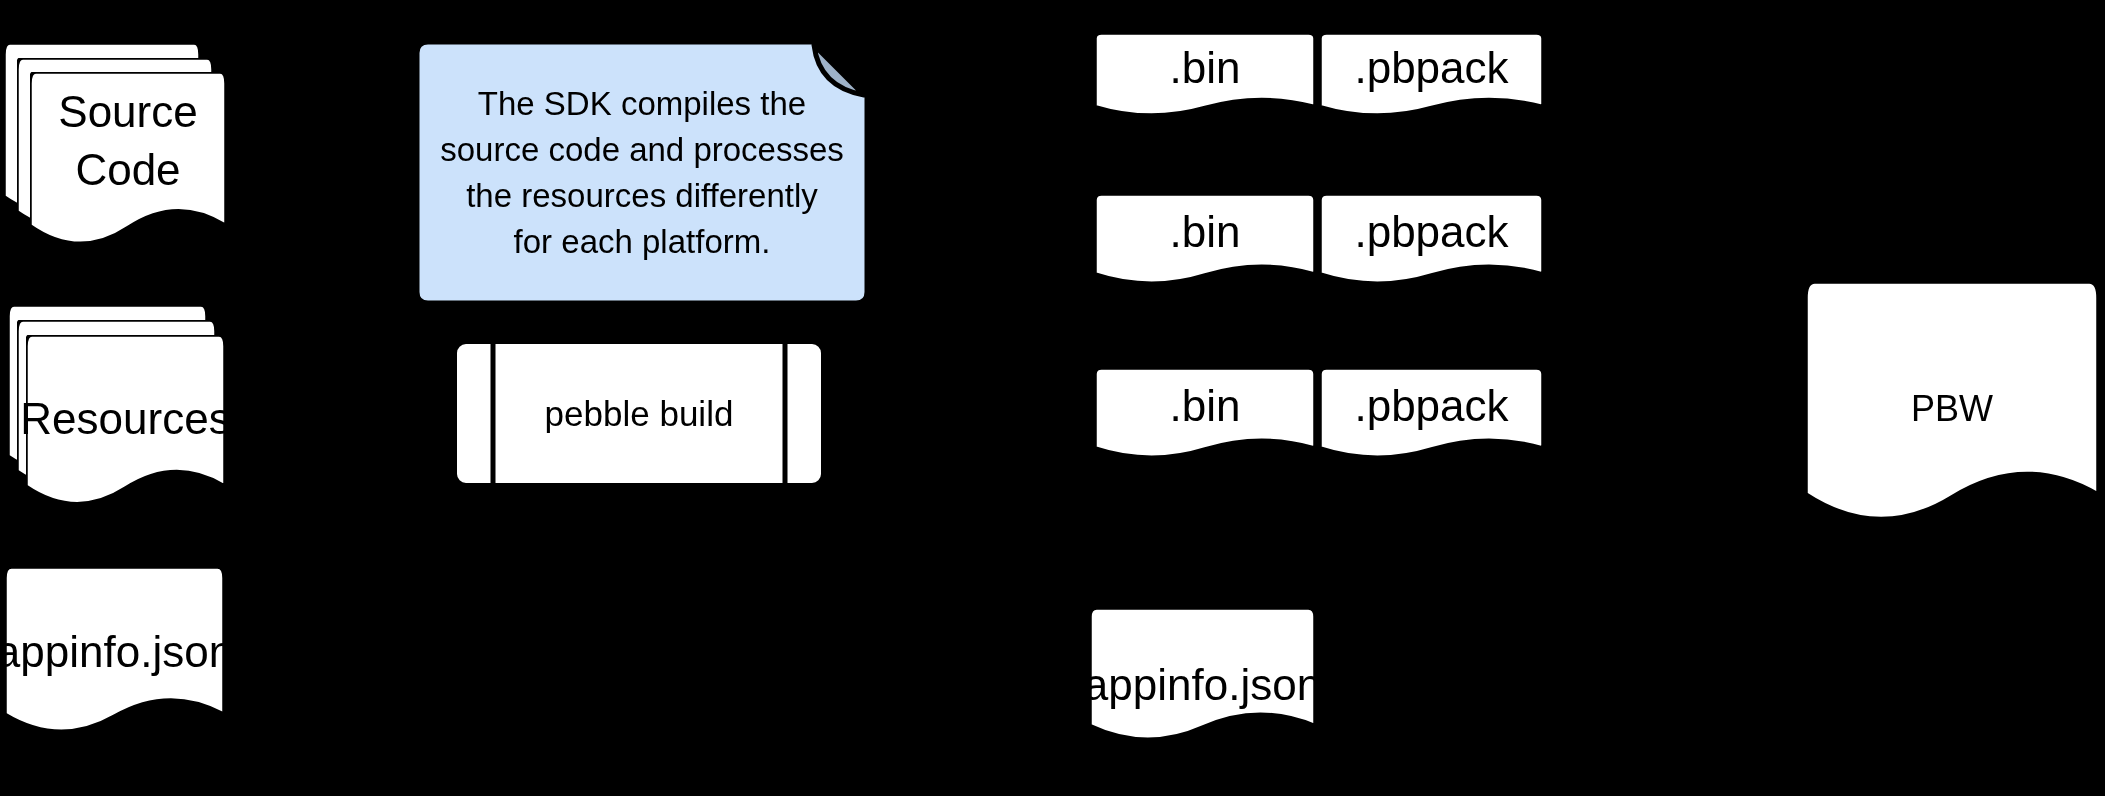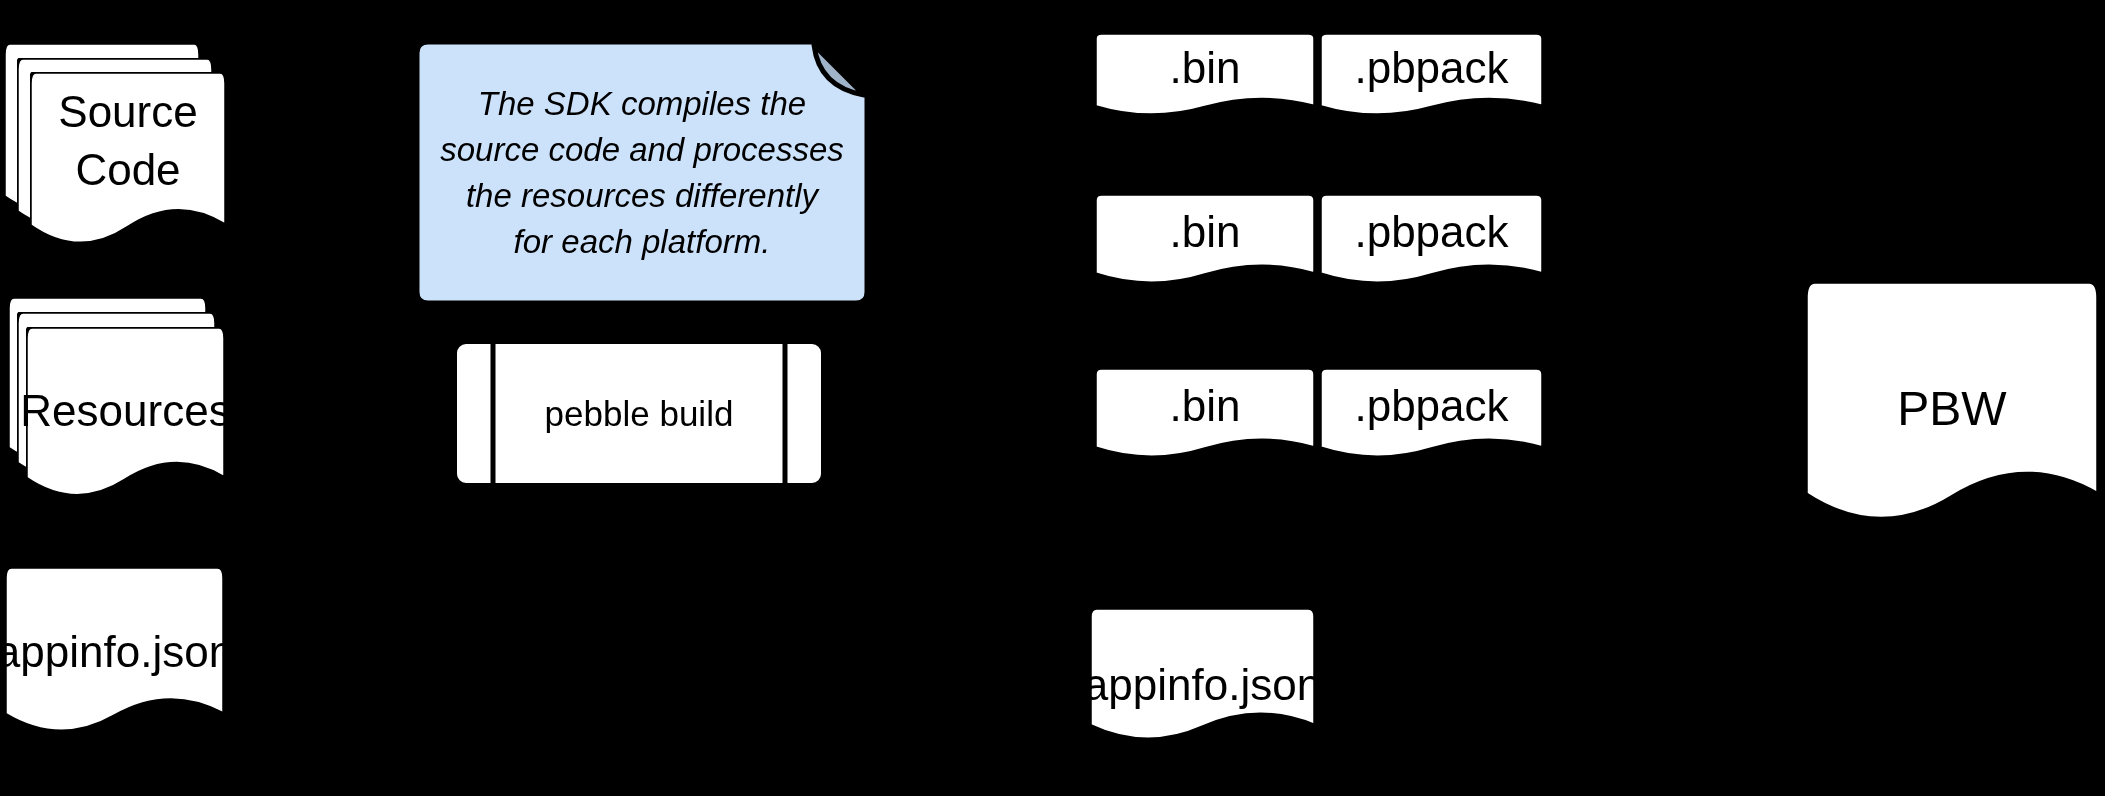--- a/index.html
+++ b/index.html
@@ -13,21 +13,20 @@
     position:absolute;left:0;top:0;width:100%;height:100%;
     display:flex;align-items:center;justify-content:center;
     font-size:44px;line-height:1.3;text-align:center;color:#000;
     pointer-events:none;white-space:nowrap;
   }
   .note-text{
     position:absolute;left:14px;top:0;right:14px;bottom:0;
     display:flex;align-items:center;justify-content:center;
     font-size:33px;line-height:46px;text-align:center;color:#000;
     white-space:pre-line;
-    font-style:italic;
   }
   .process-label{
     position:absolute;left:38px;top:0;right:38px;bottom:0;
     display:flex;align-items:center;justify-content:center;
     font-size:35px;color:#000;
   }
 </style>
 </head>
 <body>
 
@@ -39,21 +38,21 @@
     </svg>
     <svg class="doc-svg" style="left:13px;top:15px;width:196px;height:192px;" viewBox="0 0 200 100" preserveAspectRatio="none">
       <path d="M0,6 Q0,0 6,0 L194,0 Q200,0 200,6 L200,80 Q150,64 100,81 Q50,98 0,80 Z" fill="#ffffff" stroke="#000000" stroke-width="3.5" vector-effect="non-scaling-stroke"></path>
     </svg>
     <svg class="doc-svg" style="left:26px;top:29px;width:196px;height:192px;" viewBox="0 0 200 100" preserveAspectRatio="none">
       <path d="M0,6 Q0,0 6,0 L194,0 Q200,0 200,6 L200,80 Q150,64 100,81 Q50,98 0,80 Z" fill="#ffffff" stroke="#000000" stroke-width="3.5" vector-effect="non-scaling-stroke"></path>
     </svg>
     <div class="doc-label" style="left:26px;top:29px;width:196px;height:192px;padding-bottom:55px;box-sizing:border-box;white-space:pre-line;">Source Code</div>
   </div>
 
-  <div class="abs" style="left:8px;top:297px;width:221px;height:222px;">
+  <div class="abs" style="left:8px;top:305px;width:221px;height:222px;">
     <svg class="doc-svg" style="left:0;top:0;width:199px;height:189px;" viewBox="0 0 200 100" preserveAspectRatio="none">
       <path d="M0,6 Q0,0 6,0 L194,0 Q200,0 200,6 L200,80 Q150,64 100,81 Q50,98 0,80 Z" fill="#ffffff" stroke="#000000" stroke-width="3.5" vector-effect="non-scaling-stroke"></path>
     </svg>
     <svg class="doc-svg" style="left:9px;top:15px;width:199px;height:189px;" viewBox="0 0 200 100" preserveAspectRatio="none">
       <path d="M0,6 Q0,0 6,0 L194,0 Q200,0 200,6 L200,80 Q150,64 100,81 Q50,98 0,80 Z" fill="#ffffff" stroke="#000000" stroke-width="3.5" vector-effect="non-scaling-stroke"></path>
     </svg>
     <svg class="doc-svg" style="left:18px;top:30px;width:199px;height:189px;" viewBox="0 0 200 100" preserveAspectRatio="none">
       <path d="M0,6 Q0,0 6,0 L194,0 Q200,0 200,6 L200,80 Q150,64 100,81 Q50,98 0,80 Z" fill="#ffffff" stroke="#000000" stroke-width="3.5" vector-effect="non-scaling-stroke"></path>
     </svg>
     <div class="doc-label" style="left:18px;top:30px;width:199px;height:189px;padding-bottom:22px;box-sizing:border-box;">Resources</div>
@@ -129,16 +128,16 @@
     <svg class="doc-svg" viewBox="0 0 200 100" preserveAspectRatio="none">
       <path d="M0,6 Q0,0 6,0 L194,0 Q200,0 200,6 L200,80 Q150,64 100,81 Q50,98 0,80 Z" fill="#ffffff" stroke="#000000" stroke-width="3.5" vector-effect="non-scaling-stroke"></path>
     </svg>
     <div class="doc-label" style="padding-top:6px;box-sizing:border-box;">appinfo.json</div>
   </div>
 
   <div class="abs" style="left:1806px;top:282px;width:292px;height:265px;">
     <svg class="doc-svg" viewBox="0 0 200 100" preserveAspectRatio="none">
       <path d="M0,6 Q0,0 6,0 L194,0 Q200,0 200,6 L200,80 Q150,64 100,81 Q50,98 0,80 Z" fill="#ffffff" stroke="#000000" stroke-width="3.5" vector-effect="non-scaling-stroke"></path>
     </svg>
-    <div class="doc-label" style="font-size:48px;padding-bottom:10px;box-sizing:border-box;">PBW</div>
+    <div class="doc-label" style="font-size:36px;padding-bottom:10px;box-sizing:border-box;">PBW</div>
   </div>
 
 </div>
 
 </body></html>

